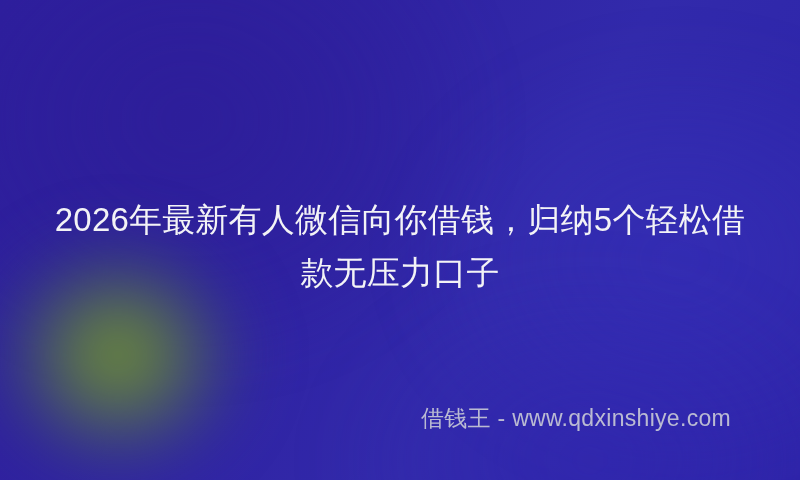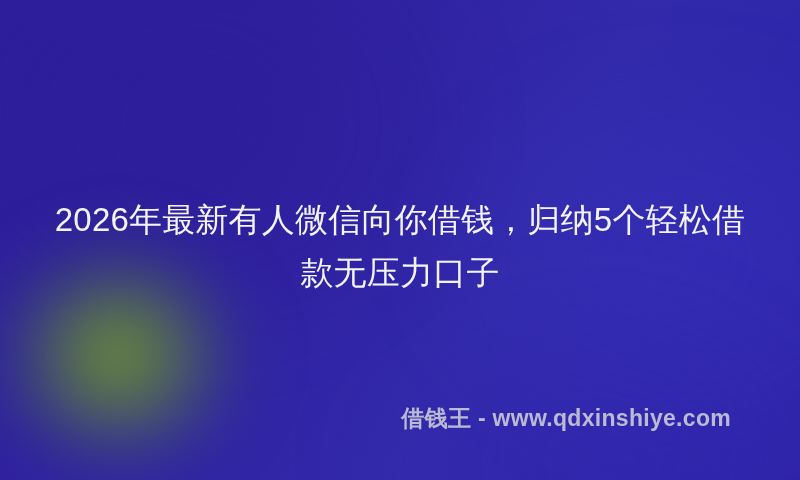--- a/index.html
+++ b/index.html
@@ -115,21 +115,21 @@
 
   
   .watermark {
     position: absolute;
     right: 69px;
     top: 404px;
     color: #c6c7d6;
     opacity: 0.92;
     font-size: 23px;
     line-height: 28px;
-    font-weight: 700;
+    font-weight: 400;
     letter-spacing: 0.3px;
     white-space: nowrap;
   }
 </style>
 </head>
 <body>
 
 <div id="poster">
 
   <div class="wash-topleft"></div>

